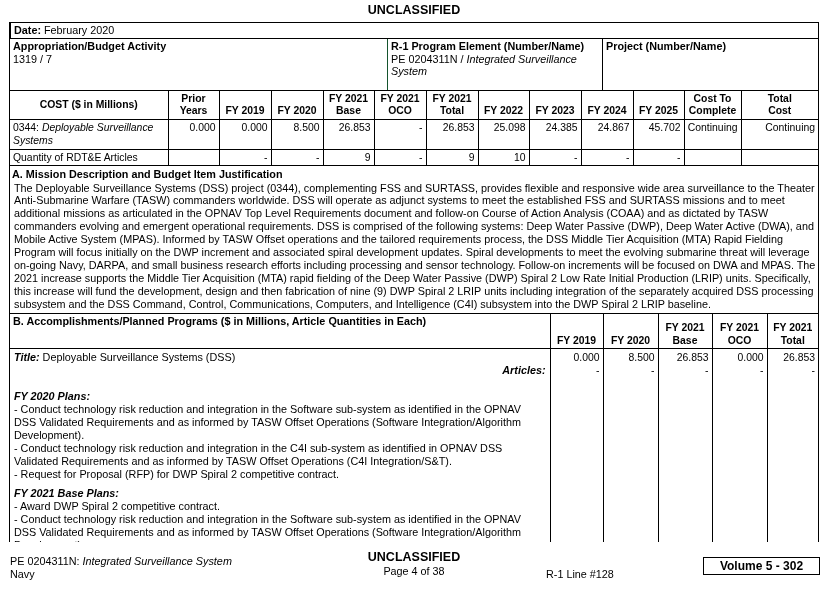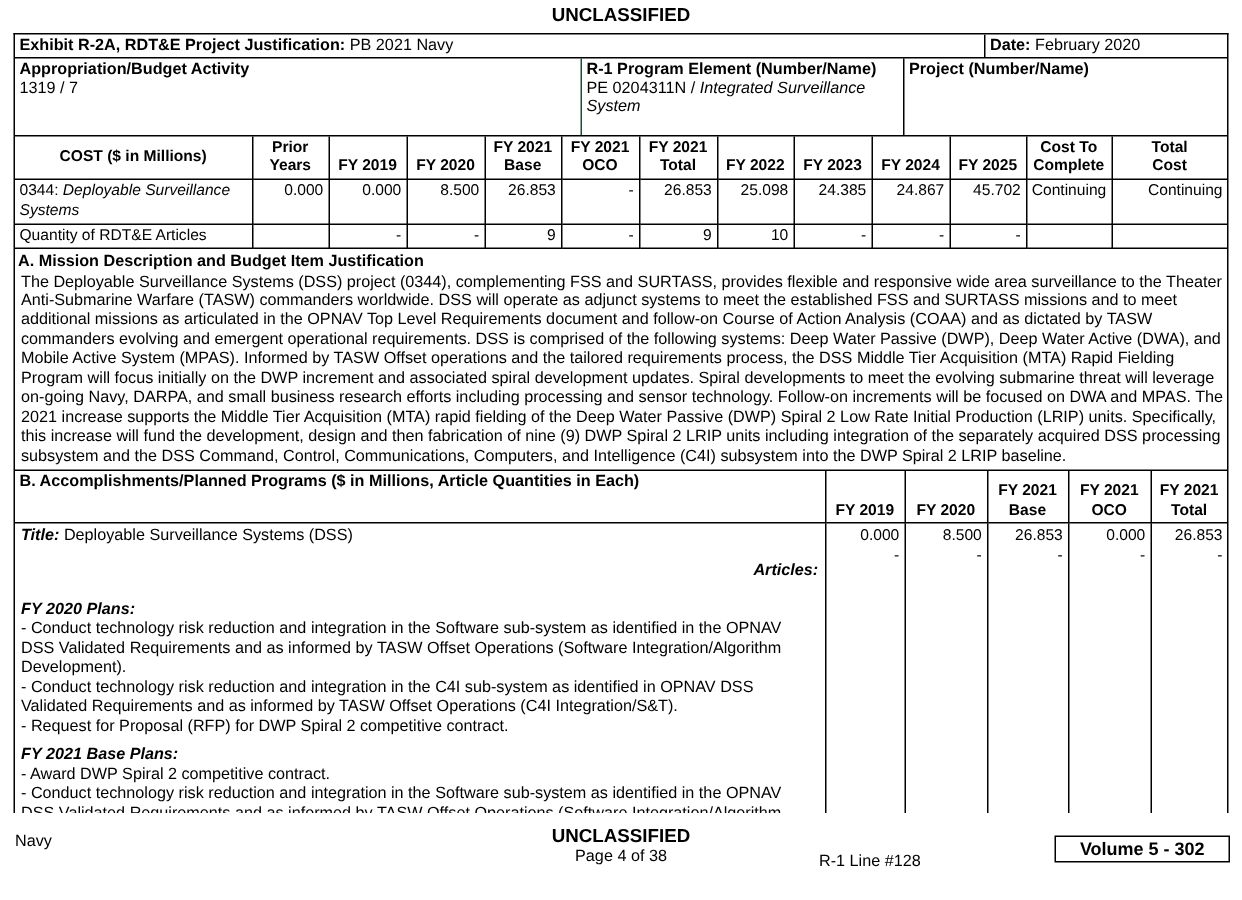--- a/index.html
+++ b/index.html
@@ -44,21 +44,21 @@
 
   .b-table { font-size:10.4px; }
   .b-table th, .b-table td { border-right:1px solid #000; box-sizing:border-box; overflow:hidden; }
   .b-table th:last-child, .b-table td:last-child { border-right:none; }
   .b-table th { border-bottom:1px solid #000; font-weight:bold; text-align:center; vertical-align:bottom; white-space:pre-line; line-height:12.5px; height:35px; padding:1px 3px; }
   .b-table th.bhead { text-align:left; vertical-align:top; font-size:10.8px; white-space:normal; }
   .b-table td { vertical-align:top; height:176px; }
   .b-table td.desc { padding:2px 4px 0 4px; font-size:10.8px; line-height:13px; }
   .b-table td.numc { text-align:right; padding:2px 3px 0 3px; line-height:13px; }
   .title-line .tl { font-weight:bold; font-style:italic; }
-  .articles-line { text-align:right; font-weight:bold; font-style:italic;margin-top:10px; }
+  .articles-line { text-align:right; font-weight:bold; font-style:italic; }
   .plans { margin-top:13px; }
   .plan-h { font-weight:bold; font-style:italic; }
   .gap { margin-top:6px; }
 
   .footer-left { position:absolute; left:10px; top:555px; font-size:10.8px; line-height:13px; }
   .footer-center { position:absolute; left:0; top:551px; width:100%; text-align:center; }
   .footer-center .fc1 { font-weight:bold; font-size:12.5px; line-height:13px; }
   .footer-center .fc2 { font-size:10.8px; line-height:14px; }
   .footer-r1 { position:absolute; left:546px; top:568px; font-size:10.8px; }
   .volume-box { position:absolute; left:703px; top:557px; width:115px; height:16px; border:1px solid #000; text-align:center; font-weight:bold; font-size:12px; line-height:16px; }
@@ -66,21 +66,20 @@
 </head>
 <body>
 
 <div class="page">
 
   <div class="top-class">UNCLASSIFIED</div>
 
   <div class="frame">
 
     <div class="hrow1">
-      <div class="c1"><span class="bold">Exhibit R-2A, RDT&amp;E Project Justification:</span><span> PB 2021 Navy</span></div>
       <div class="c2"><span class="bold">Date:</span><span> February 2020</span></div>
     </div>
 
     <div class="hrow2">
       <div class="hc a">
         <div class="bold">Appropriation/Budget Activity</div>
         <div>1319 / 7</div>
       </div>
       <div class="hc b">
         <div class="bold">R-1 Program Element (Number/Name)</div>
@@ -222,20 +221,21 @@
               <div>26.853</div>
               <div>-</div>
             </td>
       </tr>
     </tbody>
       </table>
 
   </div>
 
   <div class="footer-left">
+    <div><span>PE 0204311N: </span><span class="it">Integrated Surveillance System</span></div>
     <div>Navy</div>
   </div>
 
   <div class="footer-center">
     <div class="fc1">UNCLASSIFIED</div>
     <div class="fc2">Page 4 of 38</div>
   </div>
 
   <div class="footer-r1">R-1 Line #128</div>
 

